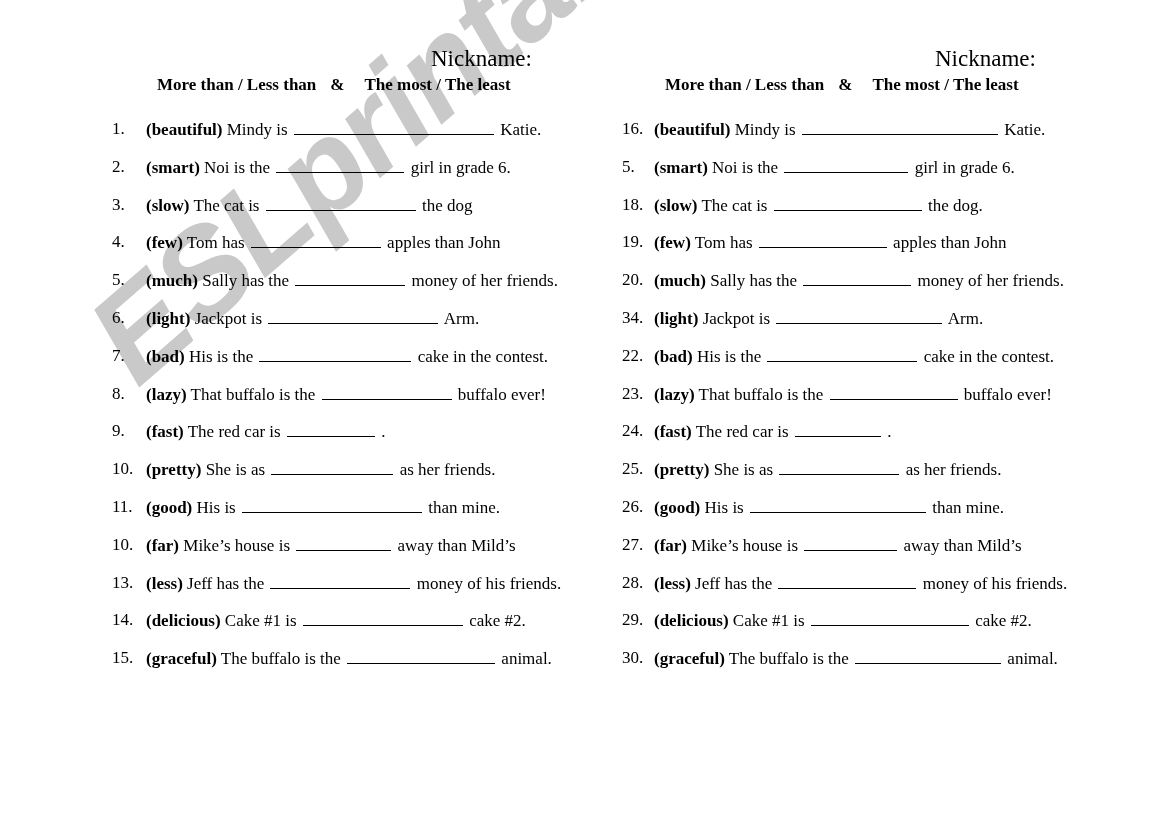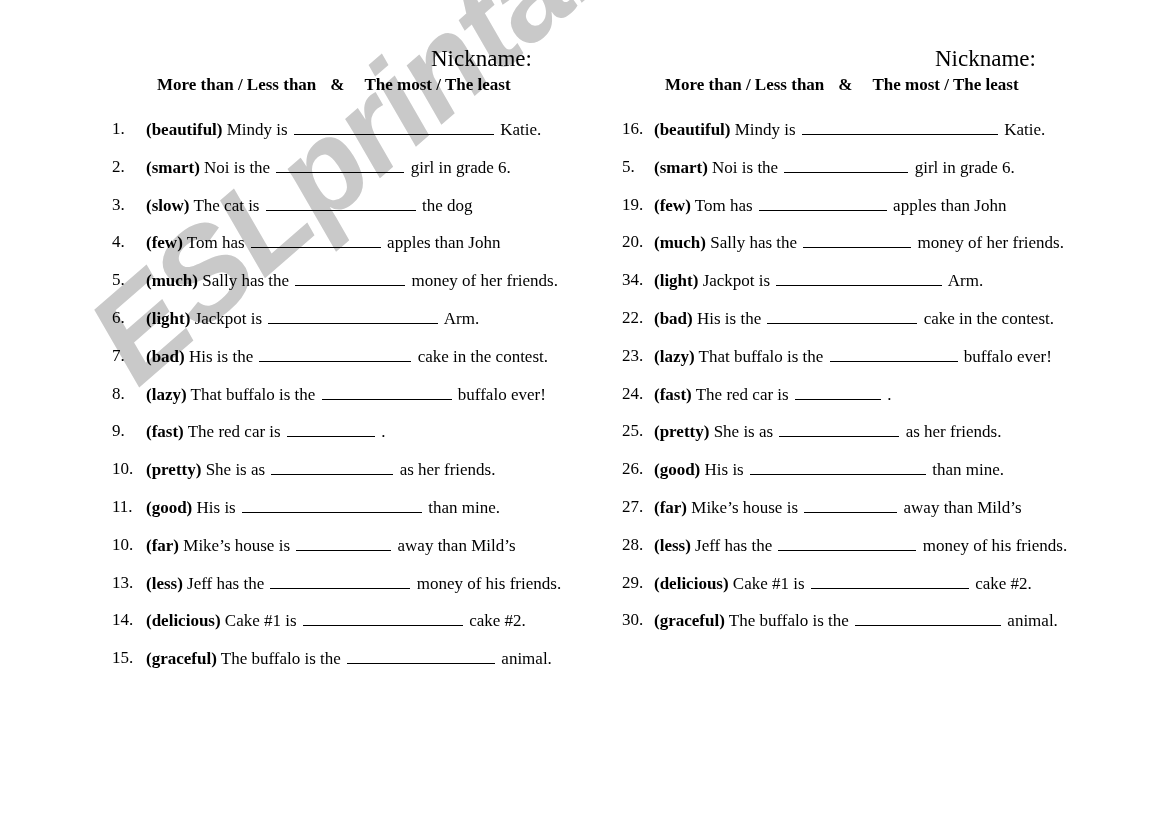--- a/index.html
+++ b/index.html
@@ -210,20 +210,24 @@
     <div class="items">
         <div class="item">
           <span class="num">16.</span>
           <span class="body"><span class="cue">(beautiful)</span> <span class="pre">Mindy is</span> <span class="blank" style="width: 196px;"></span> <span class="post">Katie.</span></span>
         </div>
         <div class="item">
           <span class="num">5.</span>
           <span class="body"><span class="cue">(smart)</span> <span class="pre">Noi is the</span> <span class="blank" style="width: 124px;"></span> <span class="post">girl in grade 6.</span></span>
         </div>
         <div class="item">
+          <span class="num">18.</span>
+          <span class="body"><span class="cue">(slow)</span> <span class="pre">The cat is</span> <span class="blank" style="width: 148px;"></span> <span class="post">the dog.</span></span>
+        </div>
+        <div class="item">
           <span class="num">19.</span>
           <span class="body"><span class="cue">(few)</span> <span class="pre">Tom has</span> <span class="blank" style="width: 128px;"></span> <span class="post">apples than John</span></span>
         </div>
         <div class="item">
           <span class="num">20.</span>
           <span class="body"><span class="cue">(much)</span> <span class="pre">Sally has the</span> <span class="blank" style="width: 108px;"></span> <span class="post">money of her friends.</span></span>
         </div>
         <div class="item">
           <span class="num">34.</span>
           <span class="body"><span class="cue">(light)</span> <span class="pre">Jackpot is</span> <span class="blank" style="width: 166px;"></span> <span class="post">Arm.</span></span>

